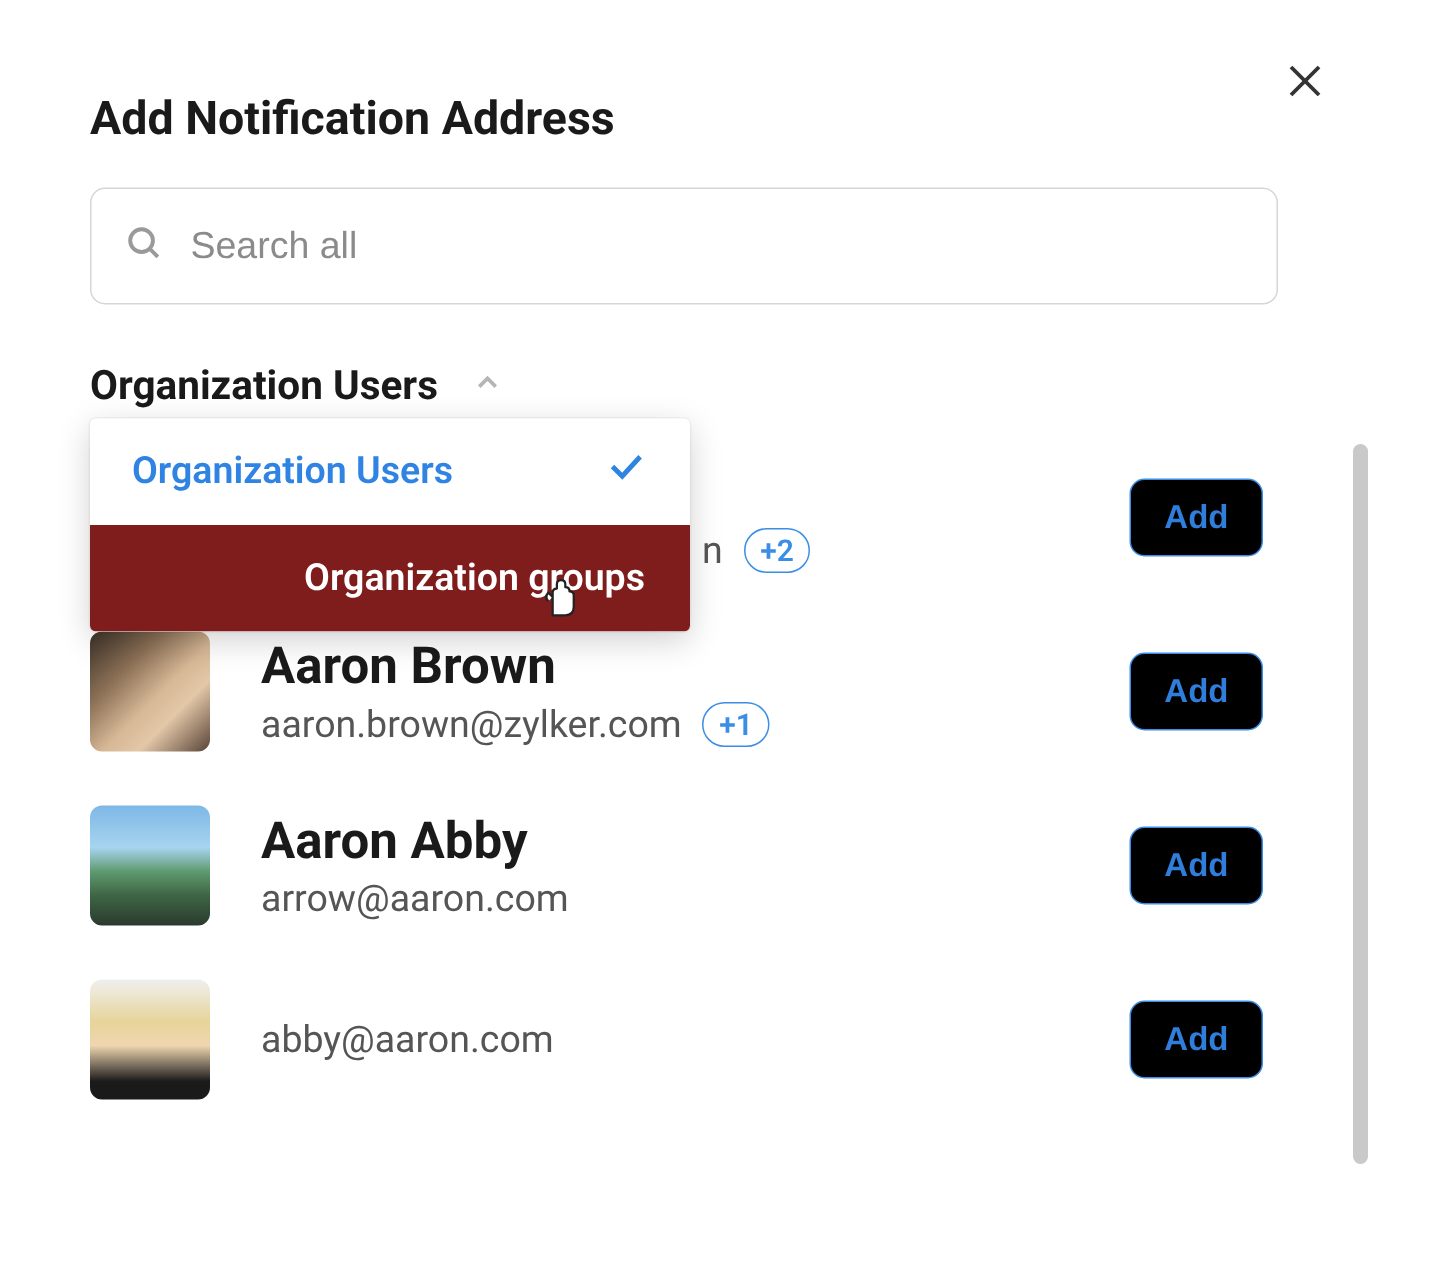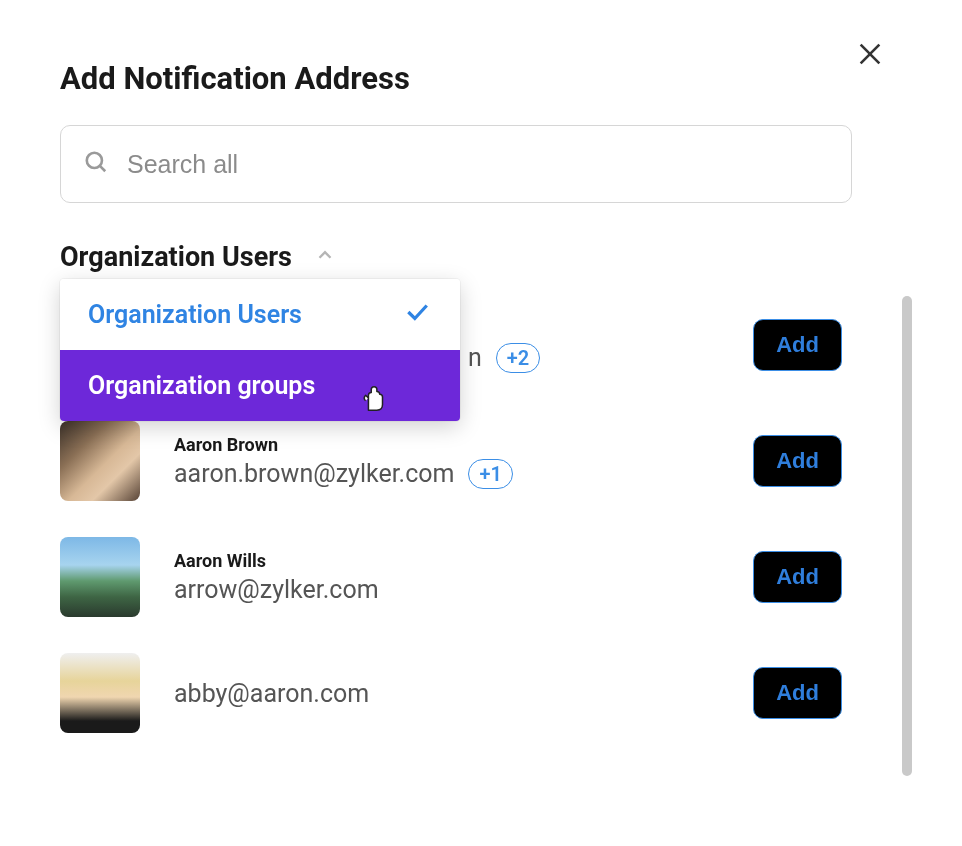--- a/index.html
+++ b/index.html
@@ -74,21 +74,21 @@
     display: flex;
     align-items: center;
     justify-content: space-between;
     padding: 0 30px 0 28px;
     height: 71px;
     font-size: 25px;
     font-weight: 600;
     cursor: pointer;
   }
   .dropdown-item.selected { color: #2f84e3; background: #fff; }
-  .dropdown-item.hover { background: #6d28d9; color: #fff; }
+  .dropdown-item.hover { background: #7f1d1d; color: #fff; justify-content: flex-end; }
   .check-icon svg { width: 26px; height: 26px; stroke: #2f84e3; stroke-width: 3; fill: none; }
   .cursor-icon {
     position: absolute;
     top: 382px;
     left: 360px;
     z-index: 60;
     pointer-events: none;
   }
   .cursor-icon svg { width: 30px; height: 32px; }
   .list-area {
@@ -108,21 +108,21 @@
     border-radius: 8px;
     flex-shrink: 0;
     margin-right: 34px;
     overflow: hidden;
   }
   .avatar.aaronb { background: linear-gradient(135deg, #3a3028 0%, #8a6f55 30%, #d7b896 55%, #e3c7a8 70%, #574336 100%); }
   .avatar.aaronw { background: linear-gradient(180deg, #7db8e6 0%, #a7d4ef 35%, #5f9a6f 55%, #3e6544 75%, #2a3a2e 100%); }
   .avatar.abby { background: linear-gradient(180deg, #efefef 0%, #e7d49a 35%, #f0d6b0 55%, #1a1a1a 85%); position: relative; }
   .user-info { flex: 1; display: flex; flex-direction: column; justify-content: center; }
   .user-name {
-    font-size: 18px;
+    font-size: 34px;
     font-weight: 700;
     color: #1a1a1a;
     margin-bottom: 4px;
   }
   .user-email-row { display: flex; align-items: center; gap: 14px; }
   .user-email {
     font-size: 25px;
     color: #555;
   }
   .badge {
@@ -218,23 +218,23 @@
           <span class="user-email">aaron.brown@zylker.com</span>
           <span class="badge">+1</span>
         </div>
       </div>
       <button class="add-btn">Add</button>
     </div>
 
     <div class="user-row">
       <div class="avatar aaronw"></div>
       <div class="user-info">
-        <div class="user-name">Aaron Wills</div>
-        <div class="user-email-row">
-          <span class="user-email">arrow@zylker.com</span>
+        <div class="user-name">Aaron Abby</div>
+        <div class="user-email-row">
+          <span class="user-email">arrow@aaron.com</span>
         </div>
       </div>
       <button class="add-btn">Add</button>
     </div>
 
     <div class="user-row">
       <div class="avatar abby"></div>
       <div class="user-info">
         <div class="user-email-row">
           <span class="user-email">abby@aaron.com</span>

